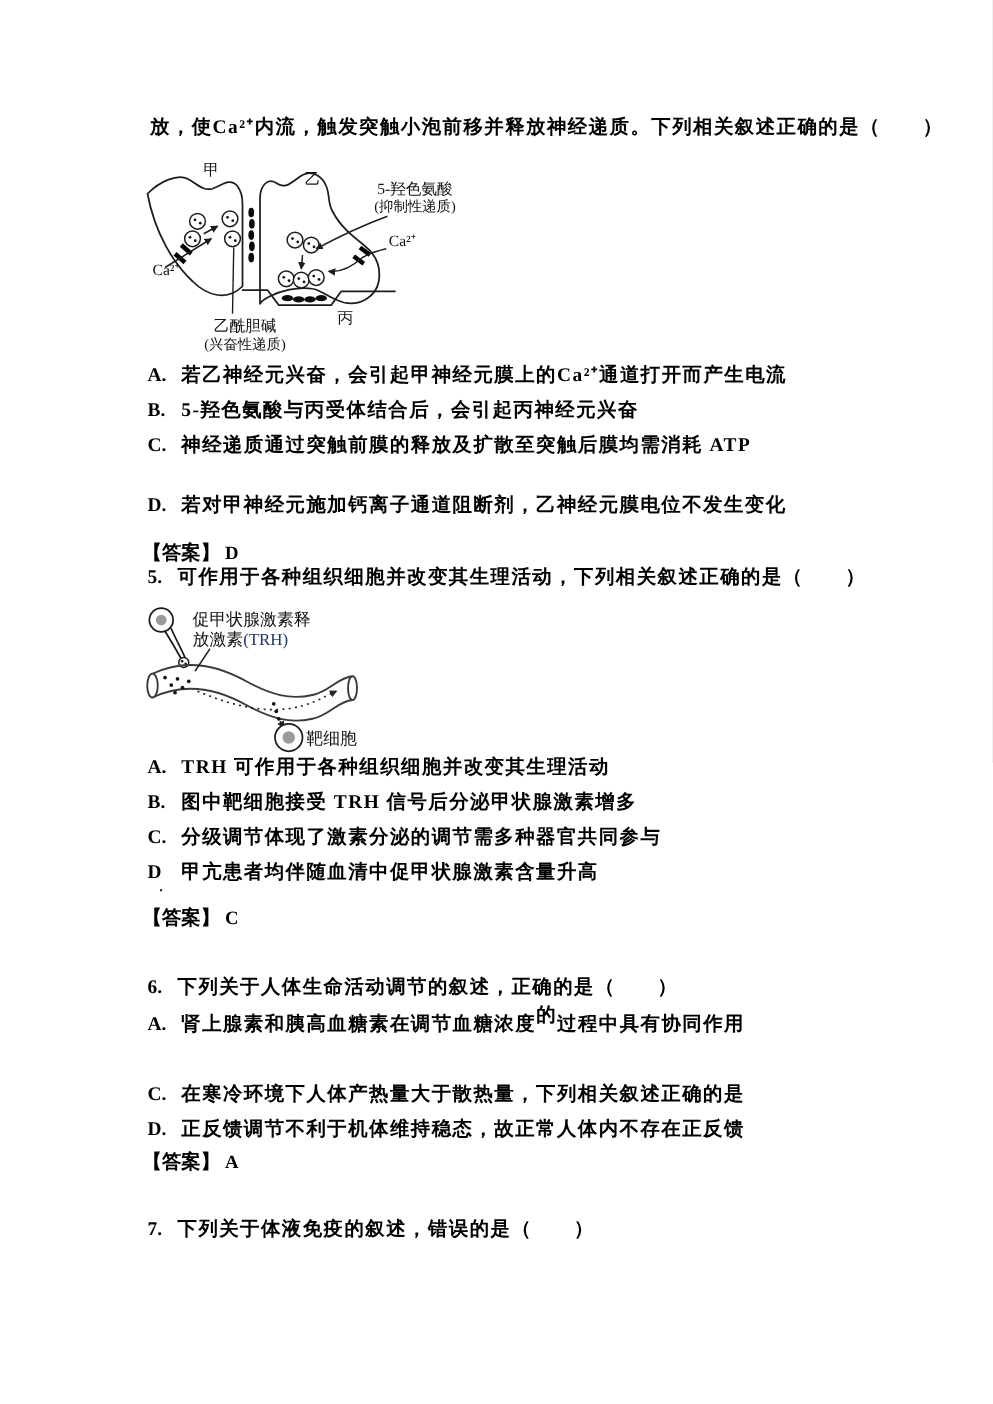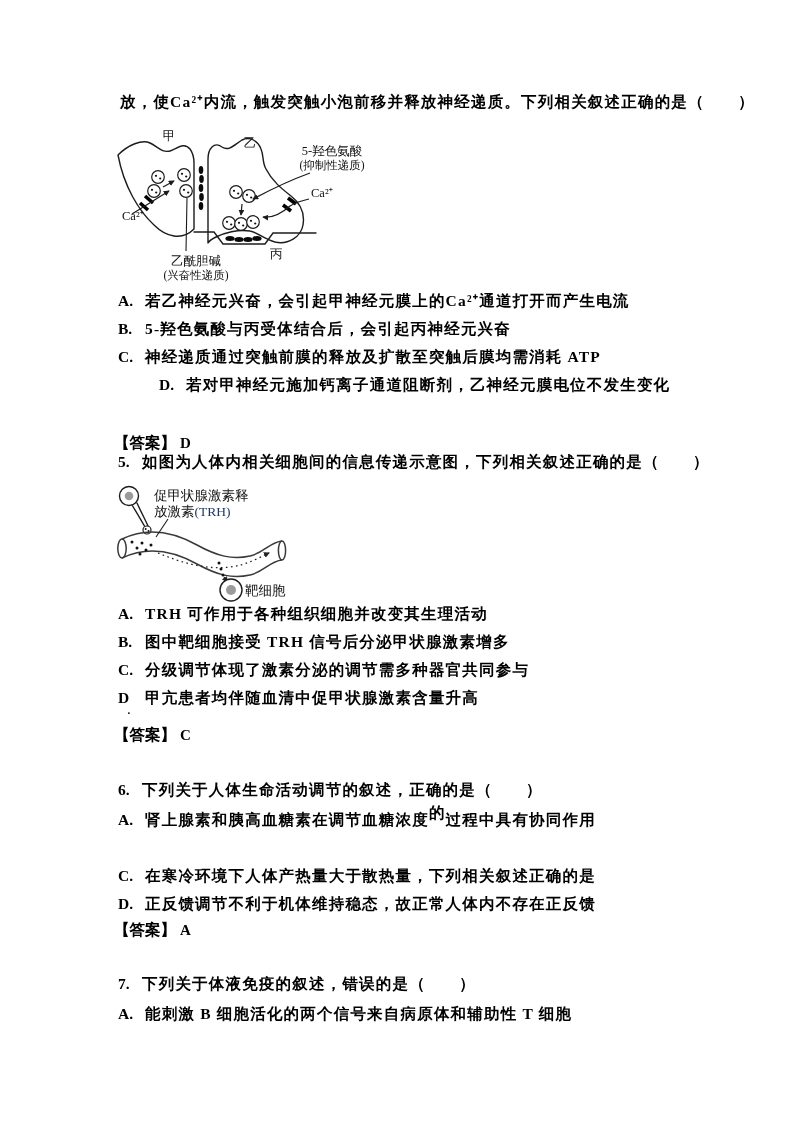--- a/index.html
+++ b/index.html
@@ -135,29 +135,29 @@
 
   <div class="tline opt" style="top:292px;">
     <span class="key">A.</span><span>若乙神经元兴奋，会引起甲神经元膜上的Ca²⁺通道打开而产生电流</span>
   </div>
   <div class="tline opt" style="top:320px;">
     <span class="key">B.</span><span>5-羟色氨酸与丙受体结合后，会引起丙神经元兴奋</span>
   </div>
   <div class="tline opt" style="top:348px;">
     <span class="key">C.</span><span>神经递质通过突触前膜的释放及扩散至突触后膜均需消耗 ATP</span>
   </div>
-  <div class="tline opt" style="top:376px;margin-left:41px;">
+  <div class="tline opt" style="top:396px;">
     <span class="key">D.</span><span>若对甲神经元施加钙离子通道阻断剂，乙神经元膜电位不发生变化</span>
   </div>
   <div class="tline ans" style="top:399px;margin-top:35px;">
     <span class="abracket">【答案】</span><span class="aval">D</span>
   </div>
 
   <div class="tline q" style="top:453px;">
-    <span class="key">5.</span><span>如图为人体内相关细胞间的信息传递示意图，下列相关叙述正确的是（　　）</span>
+    <span class="key">5.</span><span>可作用于各种组织细胞并改变其生理活动，下列相关叙述正确的是（　　）</span>
   </div>
 
   <svg style="left:112px;top:483px;" width="260" height="122" viewBox="0 0 260 122">
     <defs>
       <marker id="ah2" markerWidth="8" markerHeight="8" refX="5" refY="3" orient="auto" markerUnits="userSpaceOnUse">
         <path d="M0,0 L6,3 L0,6 Z" fill="#222"></path>
       </marker>
     </defs>
 
     <circle cx="17" cy="13" r="9.5" class="cellfill"></circle>
@@ -231,17 +231,14 @@
   <div class="tline opt" style="top:895px;">
     <span class="key">D.</span><span>正反馈调节不利于机体维持稳态，故正常人体内不存在正反馈</span>
   </div>
   <div class="tline ans" style="top:921px;">
     <span class="abracket">【答案】</span><span class="aval">A</span>
   </div>
 
   <div class="tline q" style="top:975px;">
     <span class="key">7.</span><span>下列关于体液免疫的叙述，错误的是（　　）</span>
   </div>
-  <div class="tline opt" style="top:1005px;">
-    <span class="key">A.</span><span>能刺激 B 细胞活化的两个信号来自病原体和辅助性 T 细胞</span>
-  </div>
 
 </div>
 
 </body></html>

